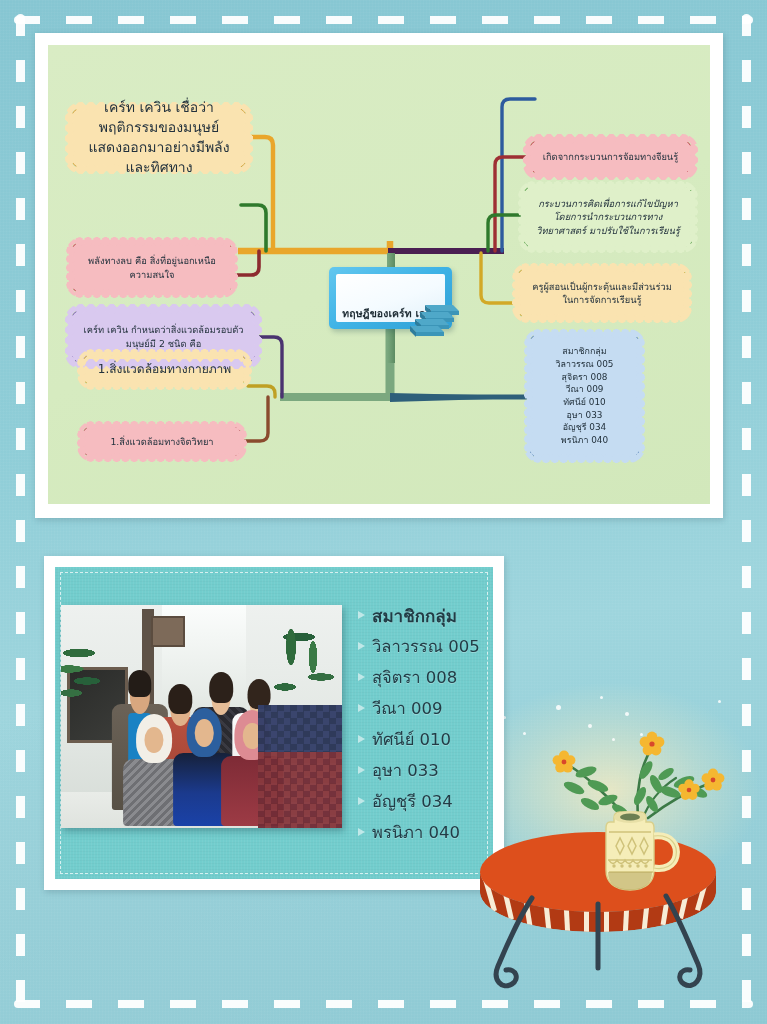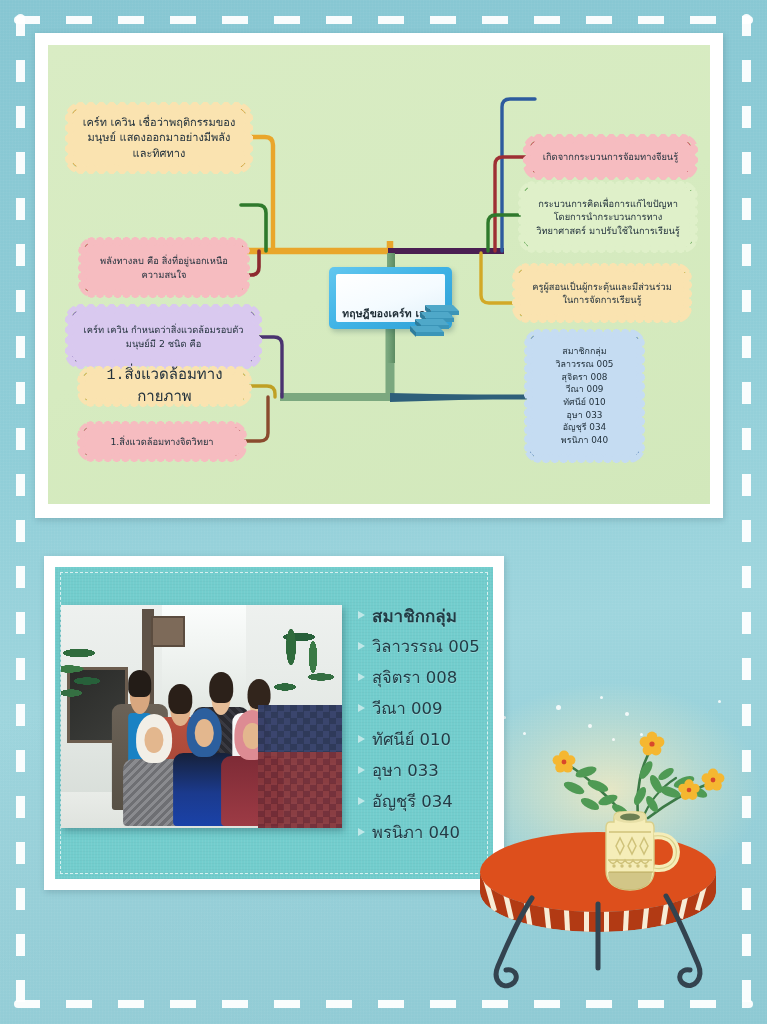--- a/index.html
+++ b/index.html
@@ -338,47 +338,47 @@
       <path d="M447,206 L447,120 Q447,112 455,112 L480,112" stroke="#9e2f34" stroke-width="3.4" fill="none" stroke-linecap="round"></path>
 
       <path d="M440,206 L440,178 Q440,170 448,170 L474,170" stroke="#2f7a2c" stroke-width="3.4" fill="none" stroke-linecap="round"></path>
 
       <path d="M433,208 L433,250 Q433,258 441,258 L468,258" stroke="#d2a927" stroke-width="3.4" fill="none" stroke-linecap="round"></path>
 
       <path d="M342,352 L480,352" stroke="#2e5f7a" stroke-width="5" fill="none"></path>
       <polygon points="342,348 482,351.2 482,353 342,357" fill="#2e5f7a"></polygon>
     </svg>
 
-    <div class="node" style="left:22px; top:62px; width:178px; height:62px; --fill:#fae3b0; --stroke:#d8a33c; font-size:11px;">
+    <div class="node" style="left:22px; top:62px; width:178px; height:62px; --fill:#fae3b0; --stroke:#d8a33c; font-size:14px;">
       <span class="nodetext">เคร์ท เควิน เชื่อว่าพฤติกรรมของมนุษย์ แสดงออกมาอย่างมีพลังและทิศทาง</span>
     </div>
 
 
-    <div class="node wavy" style="left:34px; top:196px; width:164px; height:53px; --fill:#f6bcc0; --stroke:#c0434a; font-size:9.3px;">
+    <div class="node wavy" style="left:22px; top:196px; width:164px; height:53px; --fill:#f6bcc0; --stroke:#c0434a; font-size:9.3px;">
       <span class="nodetext">พลังทางลบ คือ สิ่งที่อยู่นอกเหนือความสนใจ</span>
     </div>
 
     <div class="node" style="left:22px; top:264px; width:187px; height:55px; --fill:#d9c9ef; --stroke:#7b5fb0; font-size:9.3px;">
       <span class="nodetext">เคร์ท เควิน กำหนดว่าสิ่งแวดล้อมรอบตัวมนุษย์มี 2 ชนิด คือ</span>
     </div>
 
-    <div class="node wavy" style="left:33px; top:325px; width:167px; height:33px; --fill:#fae3b0; --stroke:#c6a12f; font-size:15px;font-family:Liberation Mono, monospace;">
+    <div class="node wavy" style="left:33px; top:308px; width:167px; height:33px; --fill:#fae3b0; --stroke:#c6a12f; font-size:12px;">
       <span class="nodetext">1.สิ่งแวดล้อมทางกายภาพ</span>
     </div>
 
     <div class="node wavy" style="left:33px; top:380px; width:162px; height:33px; --fill:#f6bcc0; --stroke:#b8565c; font-size:9.3px;">
       <span class="nodetext">1.สิ่งแวดล้อมทางจิตวิทยา</span>
     </div>
 
 
     <div class="node" style="left:480px; top:94px; width:165px; height:36px; --fill:#f6bcc0; --stroke:#c0434a; font-size:9.3px;">
       <span class="nodetext">เกิดจากกระบวนการจัอมทางจียนรู้</span>
     </div>
 
-    <div class="node wavy" style="left:474px; top:140px; width:172px; height:64px; --fill:#dff0c9; --stroke:#4c9a3f; font-size:9.3px;">
+    <div class="node wavy" style="left:474px; top:140px; width:172px; height:64px; --fill:#dff0c9; --stroke:#4c9a3f; font-size:9.3px;font-style:italic;">
       <span class="nodetext">กระบวนการคิดเพื่อการแก้ไขปัญหา โดยการนำกระบวนการทางวิทยาศาสตร์ มาปรับใช้ในการเรียนรู้</span>
     </div>
 
     <div class="node wavy" style="left:468px; top:222px; width:172px; height:52px; --fill:#fae3b0; --stroke:#c6a12f; font-size:9.3px;">
       <span class="nodetext">ครูผู้สอนเป็นผู้กระตุ้นและมีส่วนร่วมในการจัดการเรียนรู้</span>
     </div>
 
     <div class="node wavy" style="left:480px; top:288px; width:113px; height:126px; --fill:#c5dcf2; --stroke:#5a84b8; font-size:8.9px; padding:6px 7px;">
       <span class="nodetext" style="white-space:pre-line;">สมาชิกกลุ่ม
 วิลาวรรณ 005

